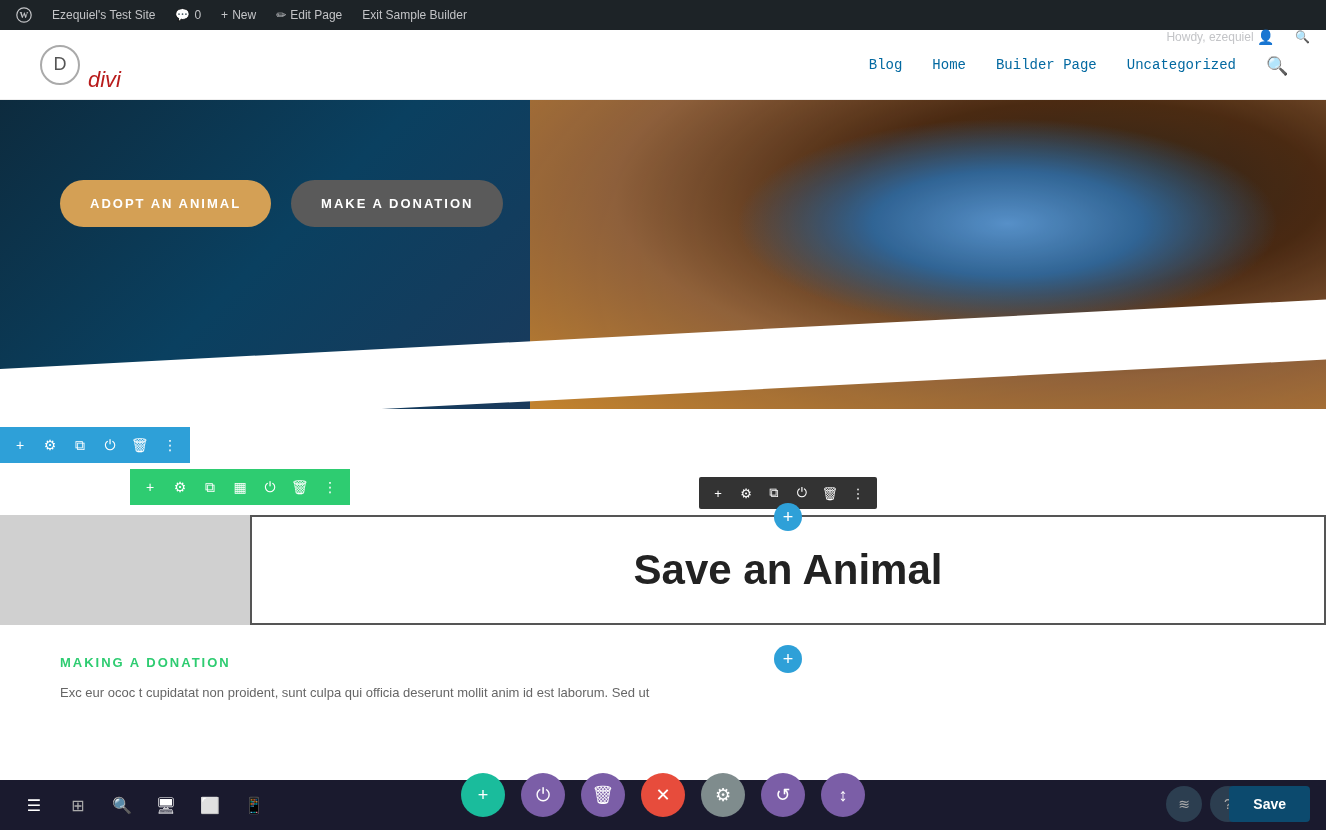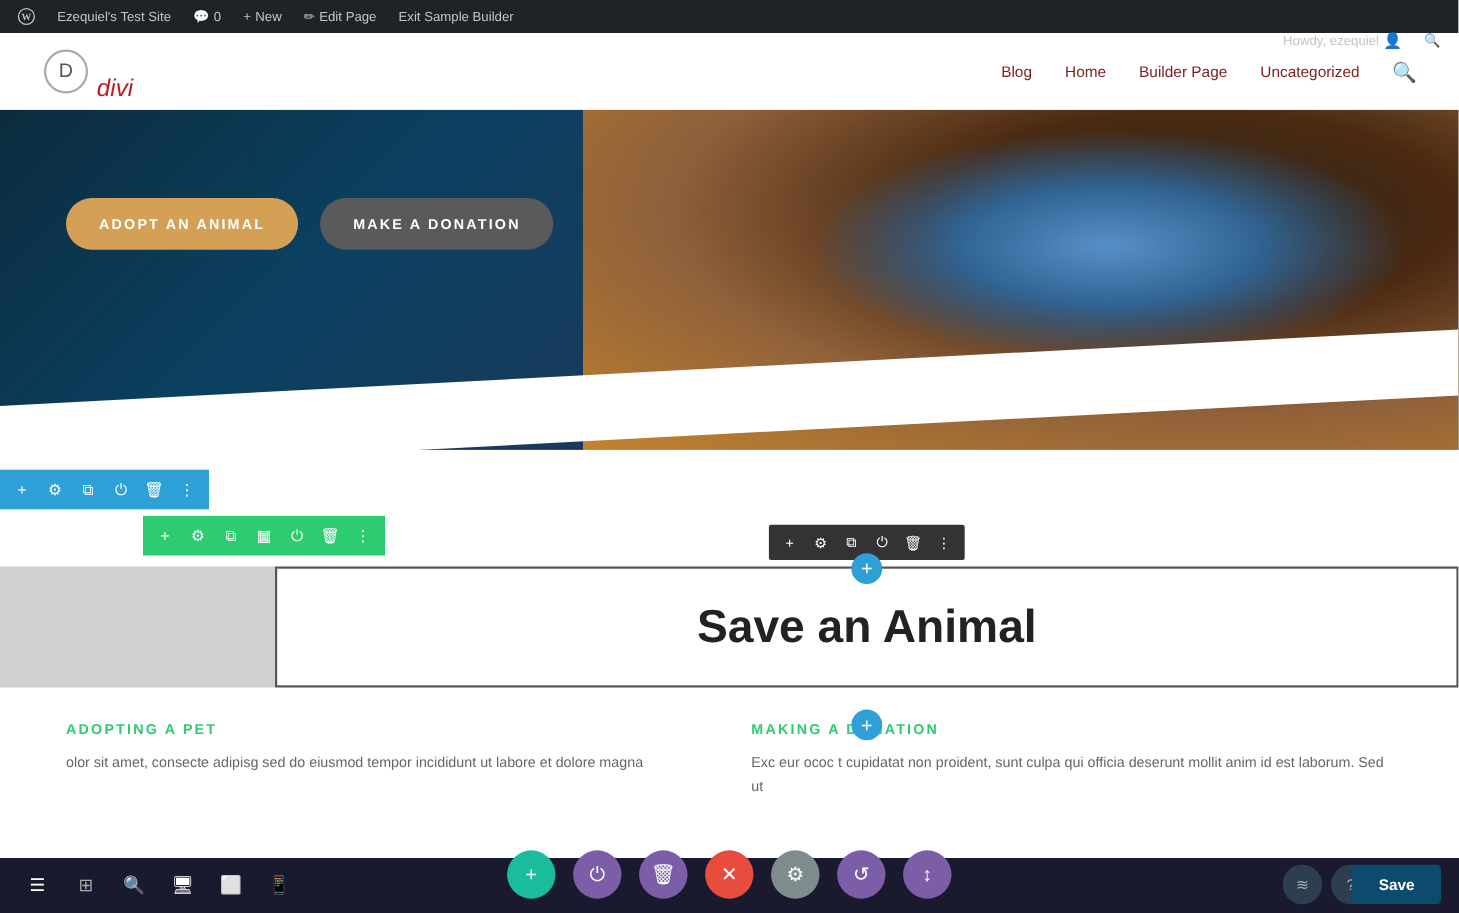--- a/index.html
+++ b/index.html
@@ -64,24 +64,25 @@
       justify-content: center;
       font-size: 18px;
       color: #555;
     }
     .site-nav {
       display: flex;
       align-items: center;
       gap: 30px;
     }
     .nav-link {
-      color: #7f1d1d;
+      color: #0369a1;
       font-size: 14px;
       cursor: pointer;
       text-decoration: none;
+      font-family: Liberation Mono, monospace;
     }
     .nav-search {
       width: 20px;
       height: 20px;
       cursor: pointer;
       color: #555;
       font-size: 18px;
     }
 
     
@@ -513,24 +514,20 @@
 
       <div class="add-btn-circle add-btn-top">+</div>
       <h2>Save an Animal</h2>
 
       <div class="add-btn-circle add-btn-bottom">+</div>
     </div>
   </div>
 
   <div id="content-section">
     <div class="content-col">
-      <h3>ADOPTING A PET</h3>
-      <p>olor sit amet, consecte  adipisg  sed do eiusmod tempor incididunt ut labore et dolore magna</p>
-    </div>
-    <div class="content-col">
       <h3>MAKING A DONATION</h3>
       <p>Exc eur  ococ t cupidatat non proident, sunt culpa qui officia deserunt mollit anim id est laborum. Sed ut</p>
     </div>
   </div>
 </div>
 
 <div id="bottom-toolbar">
   <div class="bottom-tool-btn active">☰</div>
   <div class="bottom-tool-btn">⊞</div>
   <div class="bottom-tool-btn">🔍</div>

